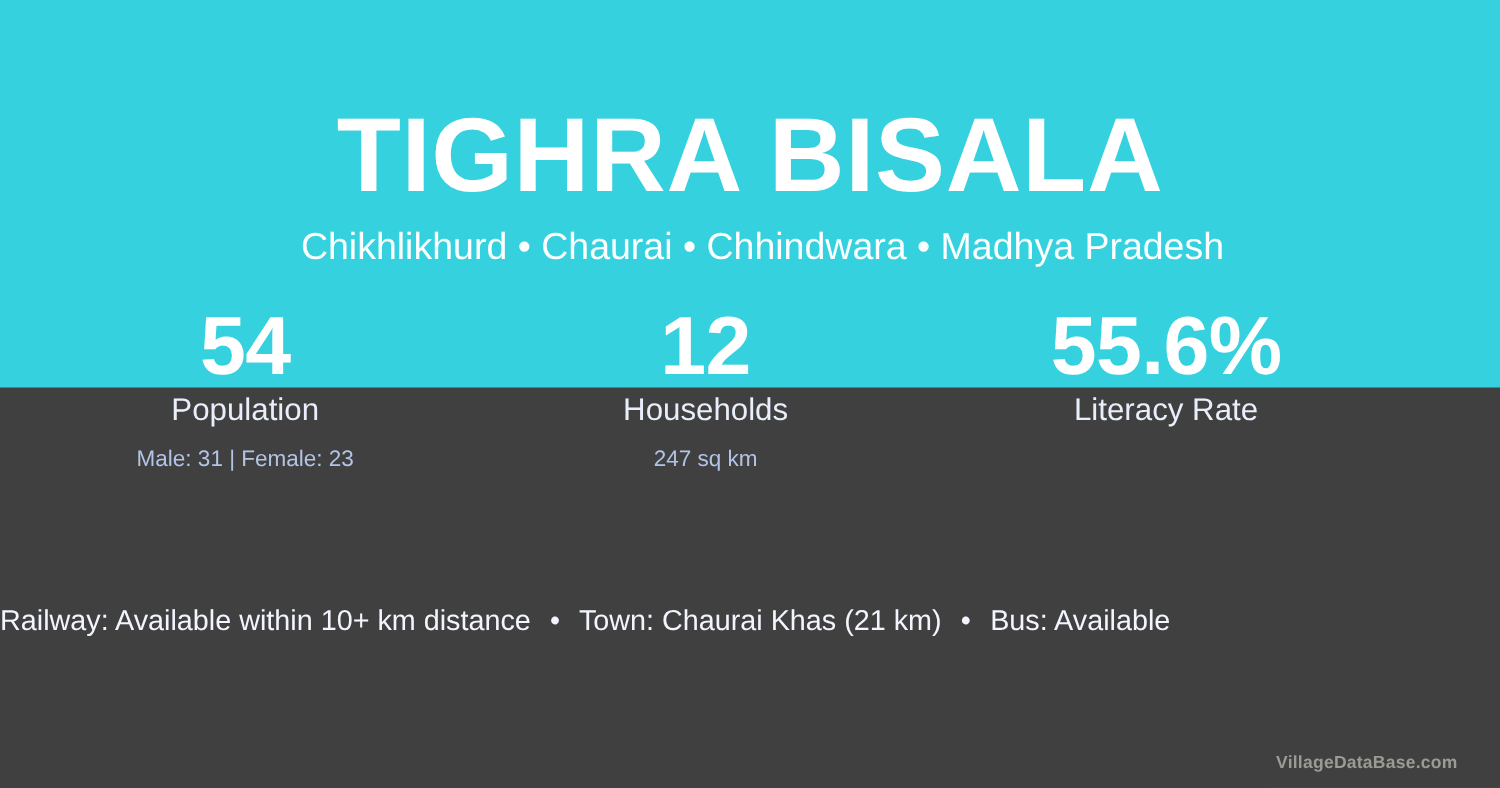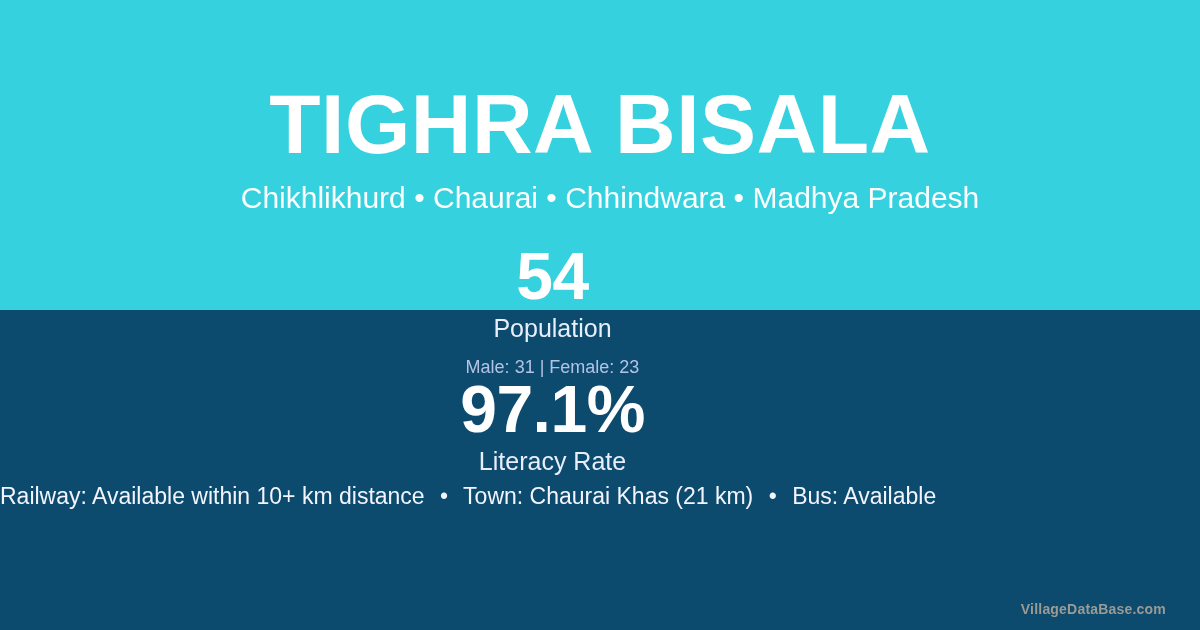--- a/index.html
+++ b/index.html
@@ -11,21 +11,21 @@
     height: 630px;
     overflow: hidden;
     font-family: "Liberation Sans", sans-serif;
     background: #2b52b4;
   }
 
   .card {
     position: relative;
     width: 1200px;
     height: 630px;
-    background: #0c4a6e;
+    background: #404040;
     overflow: hidden;
   }
 
   
   .teal-band {
     position: absolute;
     left: 0;
     top: 0;
     width: 1200px;
     height: 310px;
@@ -58,25 +58,24 @@
     line-height: 1.0;
     font-weight: 400;
     color: #fbffff;
     white-space: nowrap;
     padding-left: 20px;
   }
 
   
   .stats-row {
     position: absolute;
-    left: 0;
+    left: 12px;
     top: 243px;
     width: 1105px;
     display: flex;
-    flex-direction: column;
   }
   .stat-block {
     flex: 1 1 0;
     text-align: center;
   }
   .stat-value {
     font-size: 66px;
     line-height: 1.0;
     font-weight: 700;
     color: #ffffff;
@@ -141,23 +140,28 @@
   </div>
 
   <div class="stats-row">
 
     <div class="stat-block">
       <div class="stat-value">54</div>
       <div class="stat-label">Population</div>
       <div class="stat-sub">Male: 31 | Female: 23</div>
     </div>
 
+    <div class="stat-block">
+      <div class="stat-value">12</div>
+      <div class="stat-label">Households</div>
+      <div class="stat-sub">247 sq km</div>
+    </div>
 
     <div class="stat-block">
-      <div class="stat-value">97.1%</div>
+      <div class="stat-value">55.6%</div>
       <div class="stat-label">Literacy Rate</div>
     </div>
 
   </div>
 
   <div class="info-bar">
     <span>Railway: Available within 10+ km distance</span>
     <span class="info-sep">•</span>
     <span>Town: Chaurai Khas (21 km)</span>
     <span class="info-sep">•</span>

